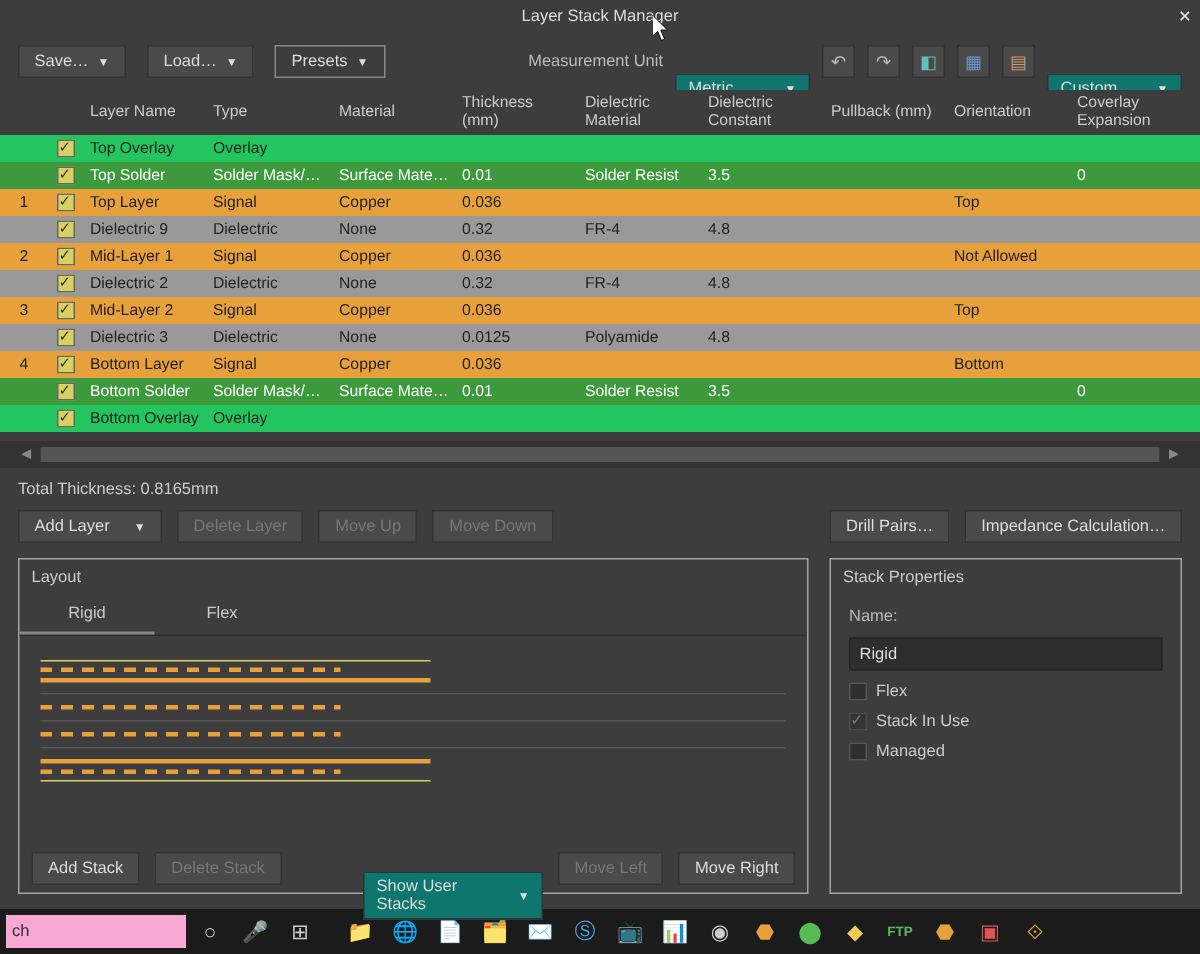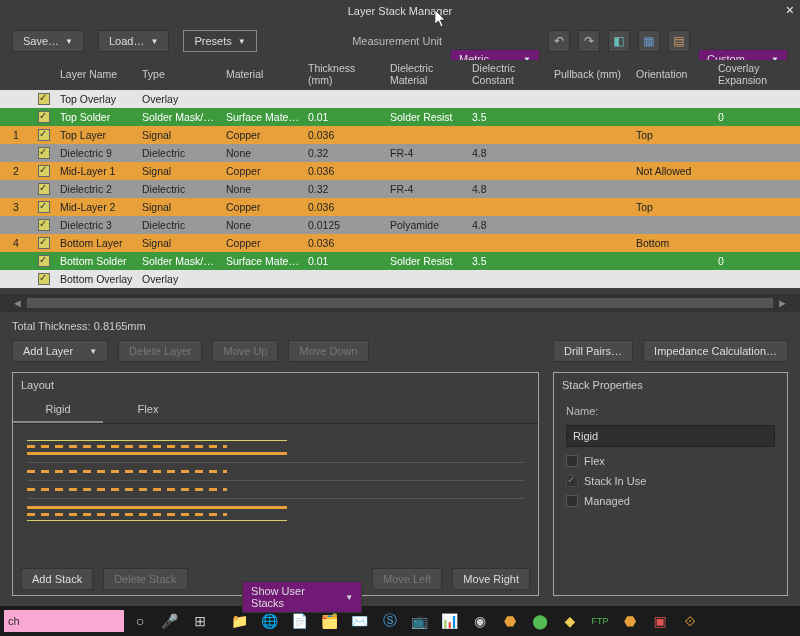--- a/index.html
+++ b/index.html
@@ -8,39 +8,39 @@
 .titlebar { height: 22px; background: #3d3d3d; display: flex; align-items: center; justify-content: center; position: relative; color: #ddd; font-size: 11px; }
 .titlebar .close { position: absolute; right: 6px; top: 2px; color: #eee; font-size: 14px; cursor: pointer; }
 .cursor { position: absolute; left: 435px; top: 10px; width: 12px; height: 18px; color: #fff; pointer-events: none; z-index: 100; }
 .toolbar { height: 38px; display: flex; align-items: center; padding: 0 12px; gap: 14px; }
 .btn { background: #4a4a4a; border: 1px solid #333; color: #ddd; padding: 4px 10px; font-size: 11px; cursor: pointer; display: inline-flex; align-items: center; gap: 6px; }
 .btn .caret { font-size: 8px; }
 .btn.outline { background: transparent; border: 1px solid #888; }
 .btn.disabled { color: #777; cursor: default; }
 .toolbar-right { margin-left: auto; display: flex; align-items: center; gap: 8px; }
 .label { color: #bbb; font-size: 11px; }
-.select-btn { background: #701a75; border: 1px solid #333; color: #ddd; padding: 3px 8px; font-size: 11px; display: inline-flex; align-items: center; justify-content: space-between; cursor: pointer; margin-top: 36px; }
+.select-btn { background: #0f766e; border: 1px solid #333; color: #ddd; padding: 3px 8px; font-size: 11px; display: inline-flex; align-items: center; justify-content: space-between; cursor: pointer; margin-top: 36px; }
 .select-btn .caret { font-size: 8px; margin-left: 6px; }
 .icon-btn { width: 22px; height: 22px; background: #4a4a4a; border: 1px solid #333; display: inline-flex; align-items: center; justify-content: center; cursor: pointer; color: #bbb; font-size: 12px; }
 .icon-btn.accent1 { color: #6bb; }
 .icon-btn.accent2 { color: #69c; }
 .icon-btn.accent3 { color: #c96; }
 
 .grid { flex: 0 0 auto; overflow: hidden; }
 .grid-header, .grid-row { display: grid; grid-template-columns: 32px 24px 82px 84px 82px 82px 82px 82px 82px 82px 66px; align-items: center; }
 .grid-header { background: #3d3d3d; color: #ccc; font-size: 10.5px; height: 30px; }
 .grid-header > div { padding: 2px 4px; line-height: 1.1; white-space: normal; }
 .grid-row { height: 18px; font-size: 10.5px; }
 .grid-row > div { padding: 0 4px; white-space: nowrap; overflow: hidden; text-overflow: ellipsis; }
 .idx-cell { background: #e8a13a; color: #222; text-align: center; font-weight: normal; }
 .idx-cell.empty { background: #d8d060; }
 .chk-cell { display: flex; align-items: center; justify-content: center; }
 .chk { width: 12px; height: 12px; background: #d8d060; border: 1px solid #666; position: relative; }
 .chk::after { content: '✓'; position: absolute; font-size: 10px; top: -2px; left: 0px; color: #333; }
-.row-overlay { background: #e5e5e5; color: #222; }
+.row-overlay { background: #22c55e; color: #222; }
 .row-green { background: #3c9a3c; color: #fff; }
 .row-orange { background: #e8a13a; color: #222; }
 .row-gray { background: #999; color: #222; }
 .zero-cell { text-align: left; }
 
 .hscroll { height: 18px; background: #333; display: flex; align-items: center; padding: 0 12px; margin-top: 6px; }
 .hscroll-track { flex: 1; height: 10px; background: #2a2a2a; position: relative; }
 .hscroll-thumb { position: absolute; left: 0; width: 100%; height: 10px; background: #555; }
 
 .summary { padding: 8px 12px; font-size: 11px; color: #ccc; }
@@ -398,17 +398,17 @@
   <div class="tbicon">📄</div>
   <div class="tbicon bright">🗂️</div>
   <div class="tbicon blue">✉️</div>
   <div class="tbicon blue">Ⓢ</div>
   <div class="tbicon">📺</div>
   <div class="tbicon">📊</div>
   <div class="tbicon">◉</div>
   <div class="tbicon bright">⬣</div>
   <div class="tbicon green">⬤</div>
   <div class="tbicon yellow">◆</div>
-  <div class="tbicon green" style="font-size:9px;font-weight:normal;">FTP</div>
+  <div class="tbicon green" style="font-size:9px;font-weight:bold;">FTP</div>
   <div class="tbicon bright">⬣</div>
   <div class="tbicon red">▣</div>
   <div class="tbicon bright">⟐</div>
 </div>
 
 </body></html>

